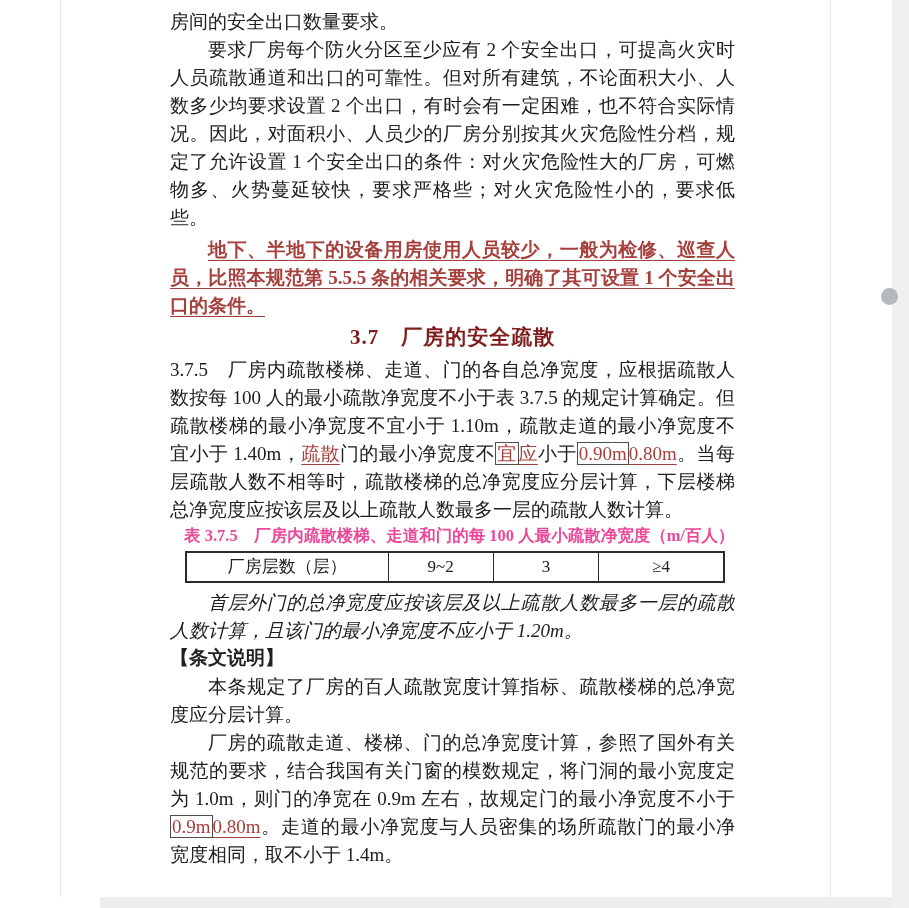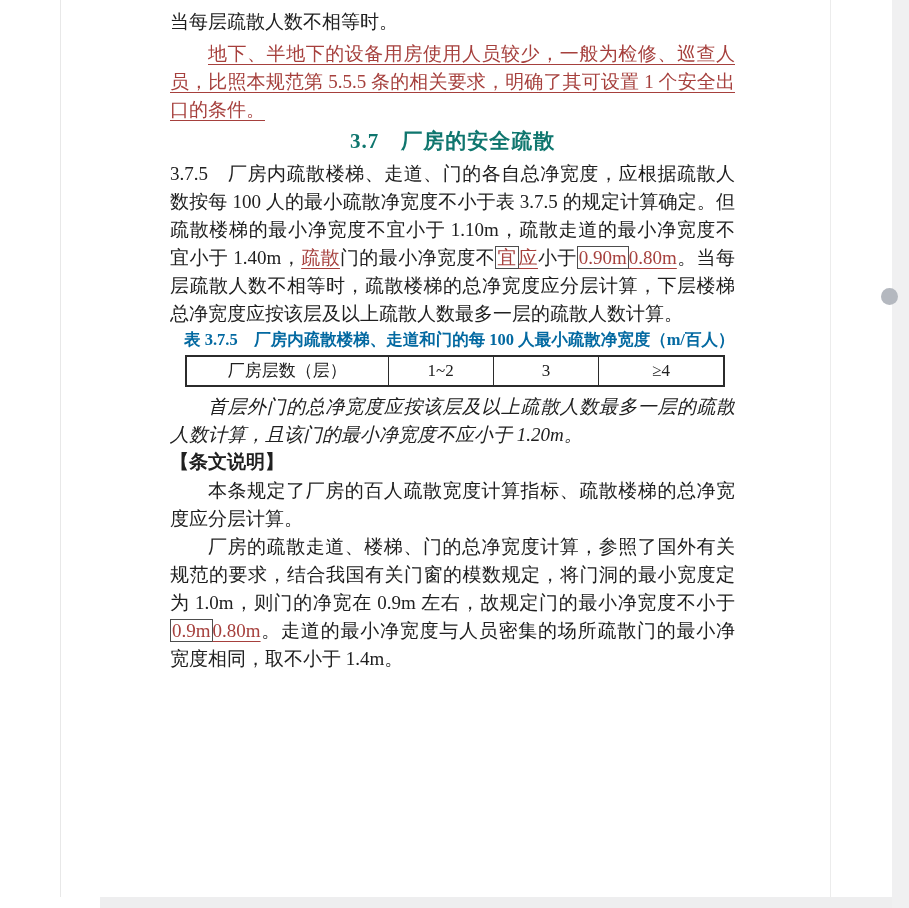--- a/index.html
+++ b/index.html
@@ -59,38 +59,38 @@
     color: #202020;
     font-size: 19px;
     line-height: 28px;
   }
   .page-content p {
     margin: 0;
     text-align: justify;
     text-justify: inter-ideograph;
   }
   .indent { text-indent: 2em; }
-  .mt4 { margin-top: 4px !important; }
+  .mt4 { margin-top: 4px !important; font-weight: bold; }
   .mt6 { margin-top: 6px !important; font-style: italic; }
   .section-heading {
     margin: 2px 0 4px 0;
     font-size: 21px;
     font-weight: bold;
     text-align: center;
     line-height: 30px;
-    color: #0f766e;
+    color: #7f1d1d;
     letter-spacing: 1px;
   }
   .table-title {
     margin: 2px 0 0 0;
     font-size: 16.5px;
     font-weight: bold;
     line-height: 24px;
     white-space: nowrap;
-    color: #0369a1;
+    color: #ec4899;
     padding-left: 14px;
   }
   table.spec-table {
     border-collapse: collapse;
     margin: 3px 0 0 15px;
     width: 540px;
     table-layout: fixed;
   }
   table.spec-table td {
     border: 1px solid #2b2b2b;
@@ -123,36 +123,37 @@
 </head>
 <body>
 
 <div class="viewer">
 
   <div class="page-left-edge"></div>
   <div class="page-right-edge"></div>
 
   <div class="page-content">
 
-    <p><span class="seg-n">当每层疏散人数不相等时。</span></p>
+    <p><span class="seg-n">房间的安全出口数量要求。</span></p>
 
+    <p class="indent"><span class="seg-n">要求厂房每个防火分区至少应有 2 个安全出口，可提高火灾时人员疏散通道和出口的可靠性。但对所有建筑，不论面积大小、人数多少均要求设置 2 个出口，有时会有一定困难，也不符合实际情况。因此，对面积小、人员少的厂房分别按其火灾危险性分档，规定了允许设置 1 个安全出口的条件：对火灾危险性大的厂房，可燃物多、火势蔓延较快，要求严格些；对火灾危险性小的，要求低些。</span></p>
 
     <p class="indent mt4"><span class="seg-ins">地下、半地下的设备用房使用人员较少，一般为检修、巡查人员，比照本规范第 5.5.5 条的相关要求，明确了其可设置 1 个安全出口的条件。</span></p>
 
     <h2 class="section-heading">3.7　厂房的安全疏散</h2>
 
     <p><span class="seg-n">3.7.5　厂房内疏散楼梯、走道、门的各自总净宽度，应根据疏散人数按每 100 人的最小疏散净宽度不小于表 3.7.5 的规定计算确定。但疏散楼梯的最小净宽度不宜小于 1.10m，疏散走道的最小净宽度不宜小于 1.40m，</span><span class="seg-ins">疏散</span><span class="seg-n">门的最小净宽度不</span><span class="seg-del">宜</span><span class="seg-ins">应</span><span class="seg-n">小于</span><span class="seg-del">0.90m</span><span class="seg-ins">0.80m</span><span class="seg-n">。当每层疏散人数不相等时，疏散楼梯的总净宽度应分层计算，下层楼梯总净宽度应按该层及以上疏散人数最多一层的疏散人数计算。</span></p>
 
     <p class="table-title">表 3.7.5　厂房内疏散楼梯、走道和门的每 100 人最小疏散净宽度（m/百人）</p>
 
     <table class="spec-table">
       <tbody>
           <tr>
         <td class="col-label">厂房层数（层）</td>
-        <td class="col-a">1~2</td>
+        <td class="col-a">9~2</td>
         <td class="col-b">3</td>
         <td class="col-c">≥4</td>
       </tr>
     </tbody>
       </table>
 
     <p class="indent mt6"><span class="seg-n">首层外门的总净宽度应按该层及以上疏散人数最多一层的疏散人数计算，且该门的最小净宽度不应小于 1.20m。</span></p>
 
     <p class="seg-bold">【条文说明】</p>
 

